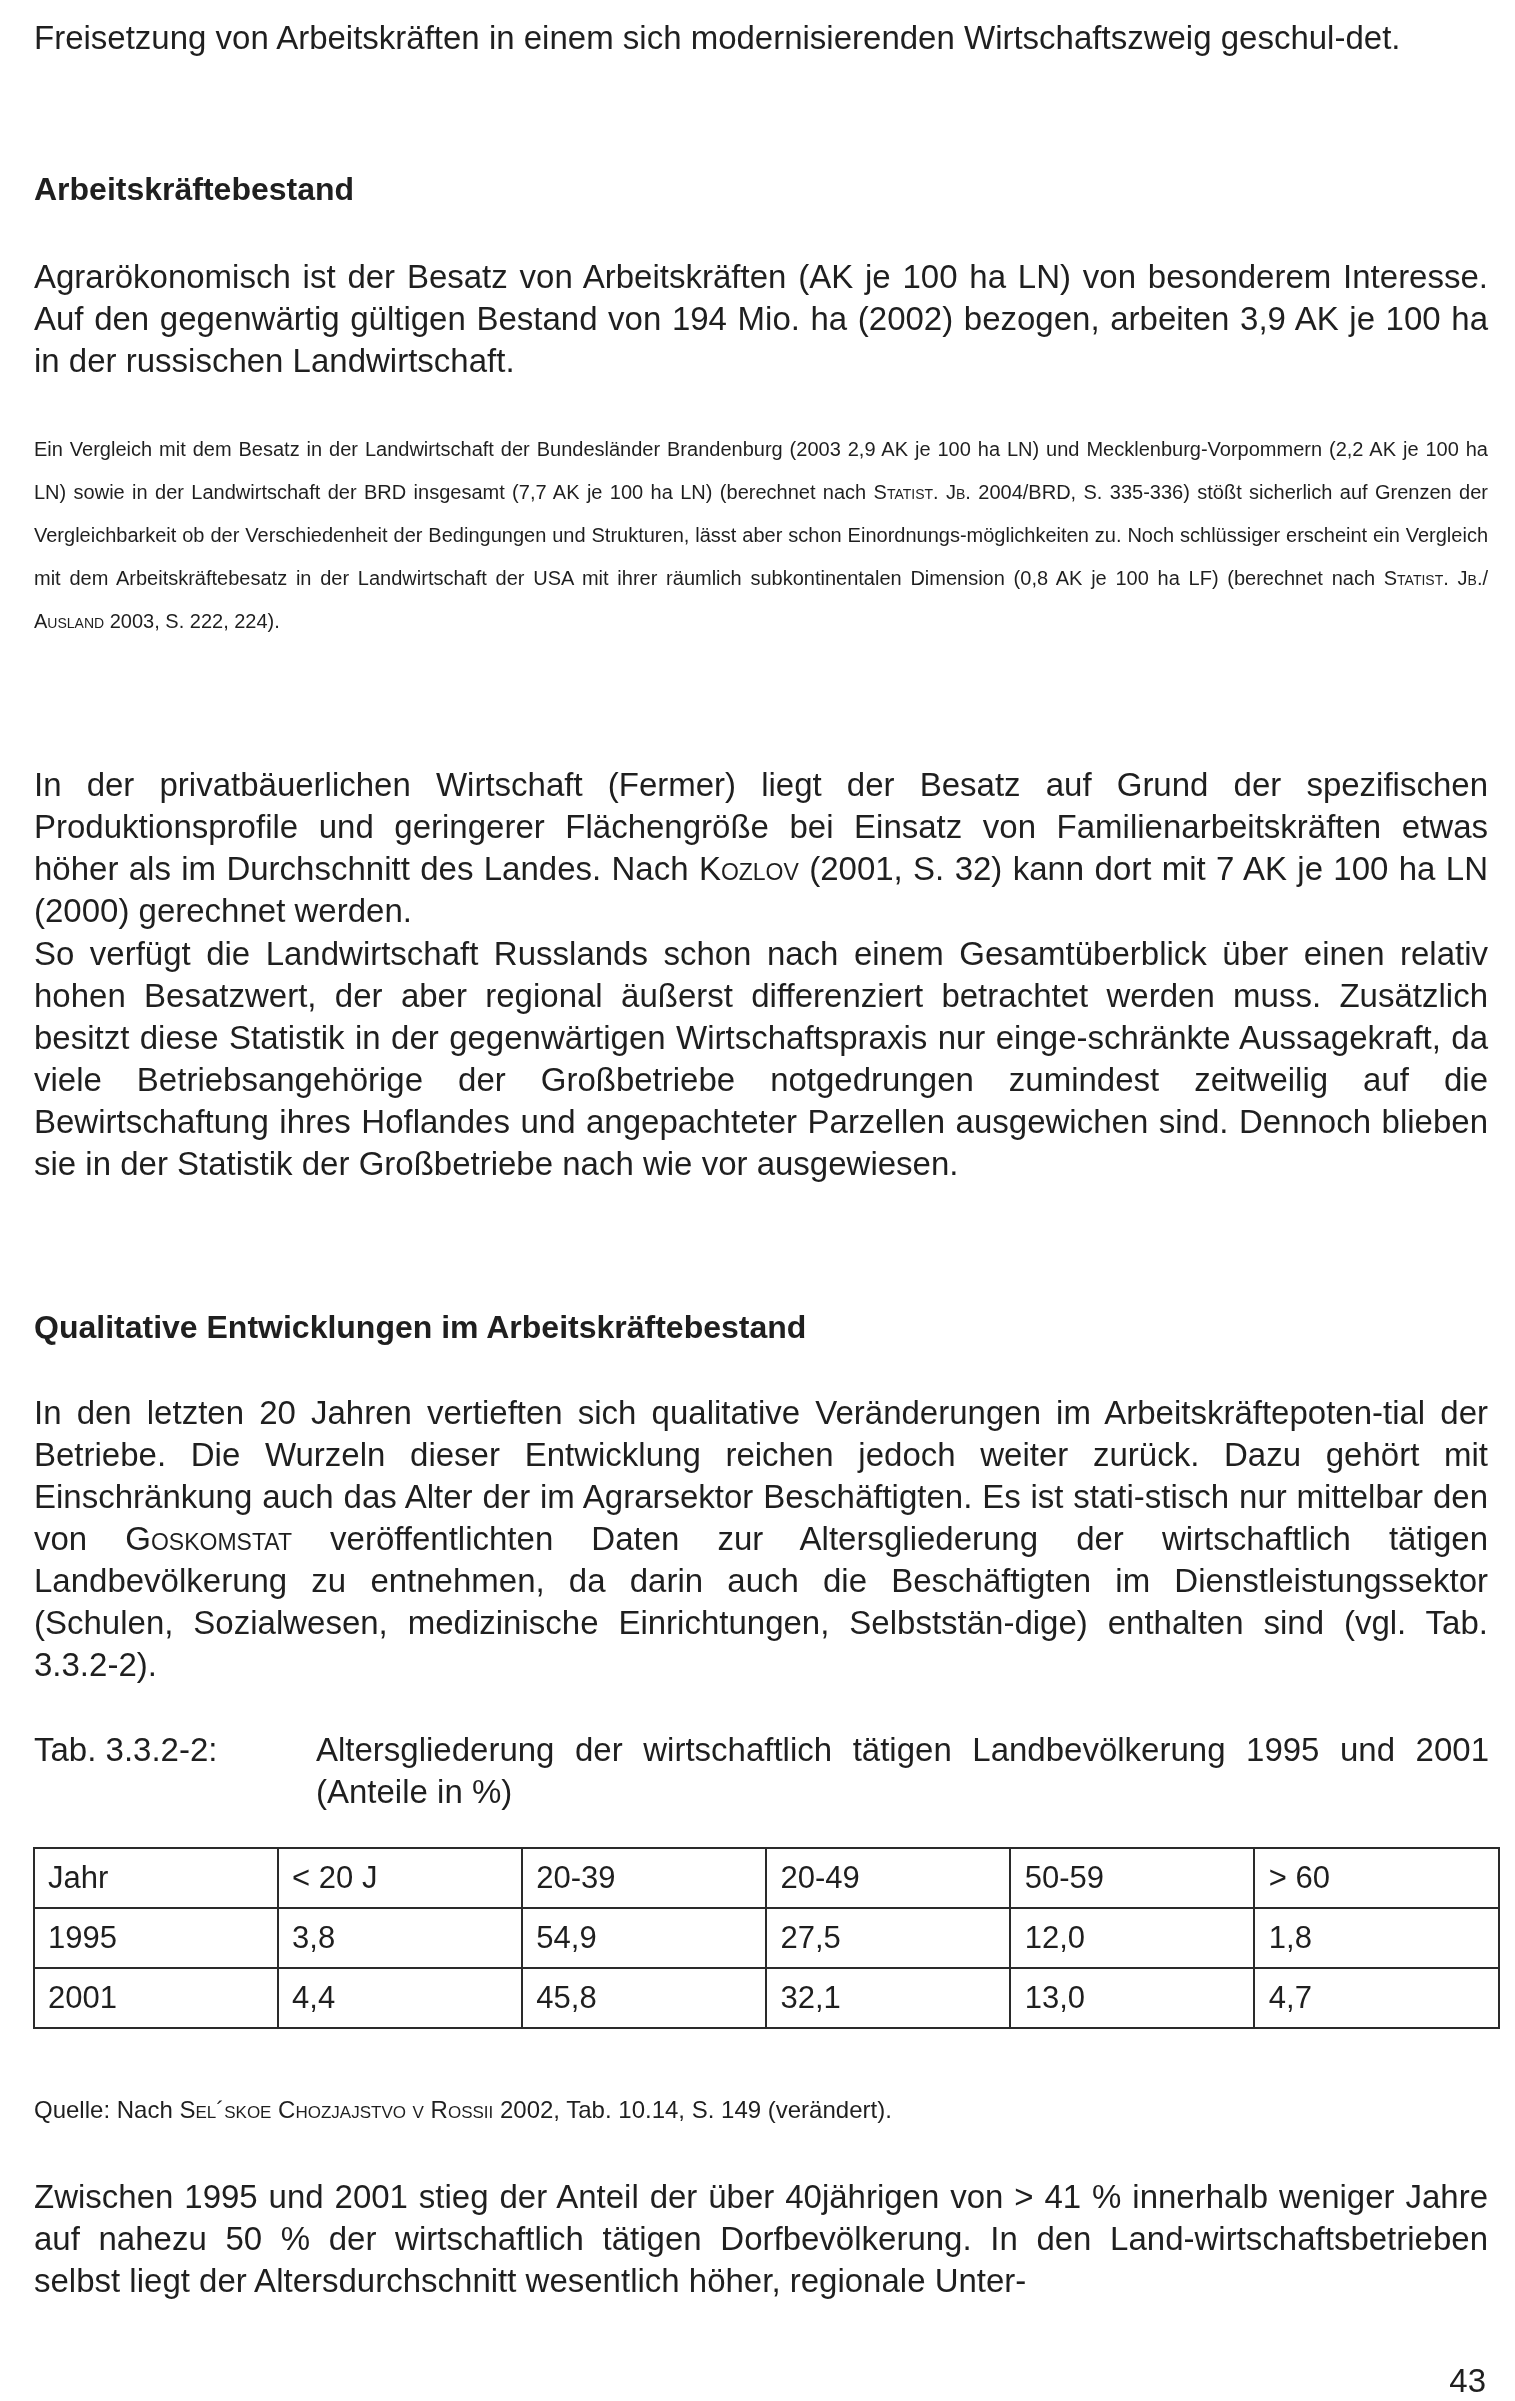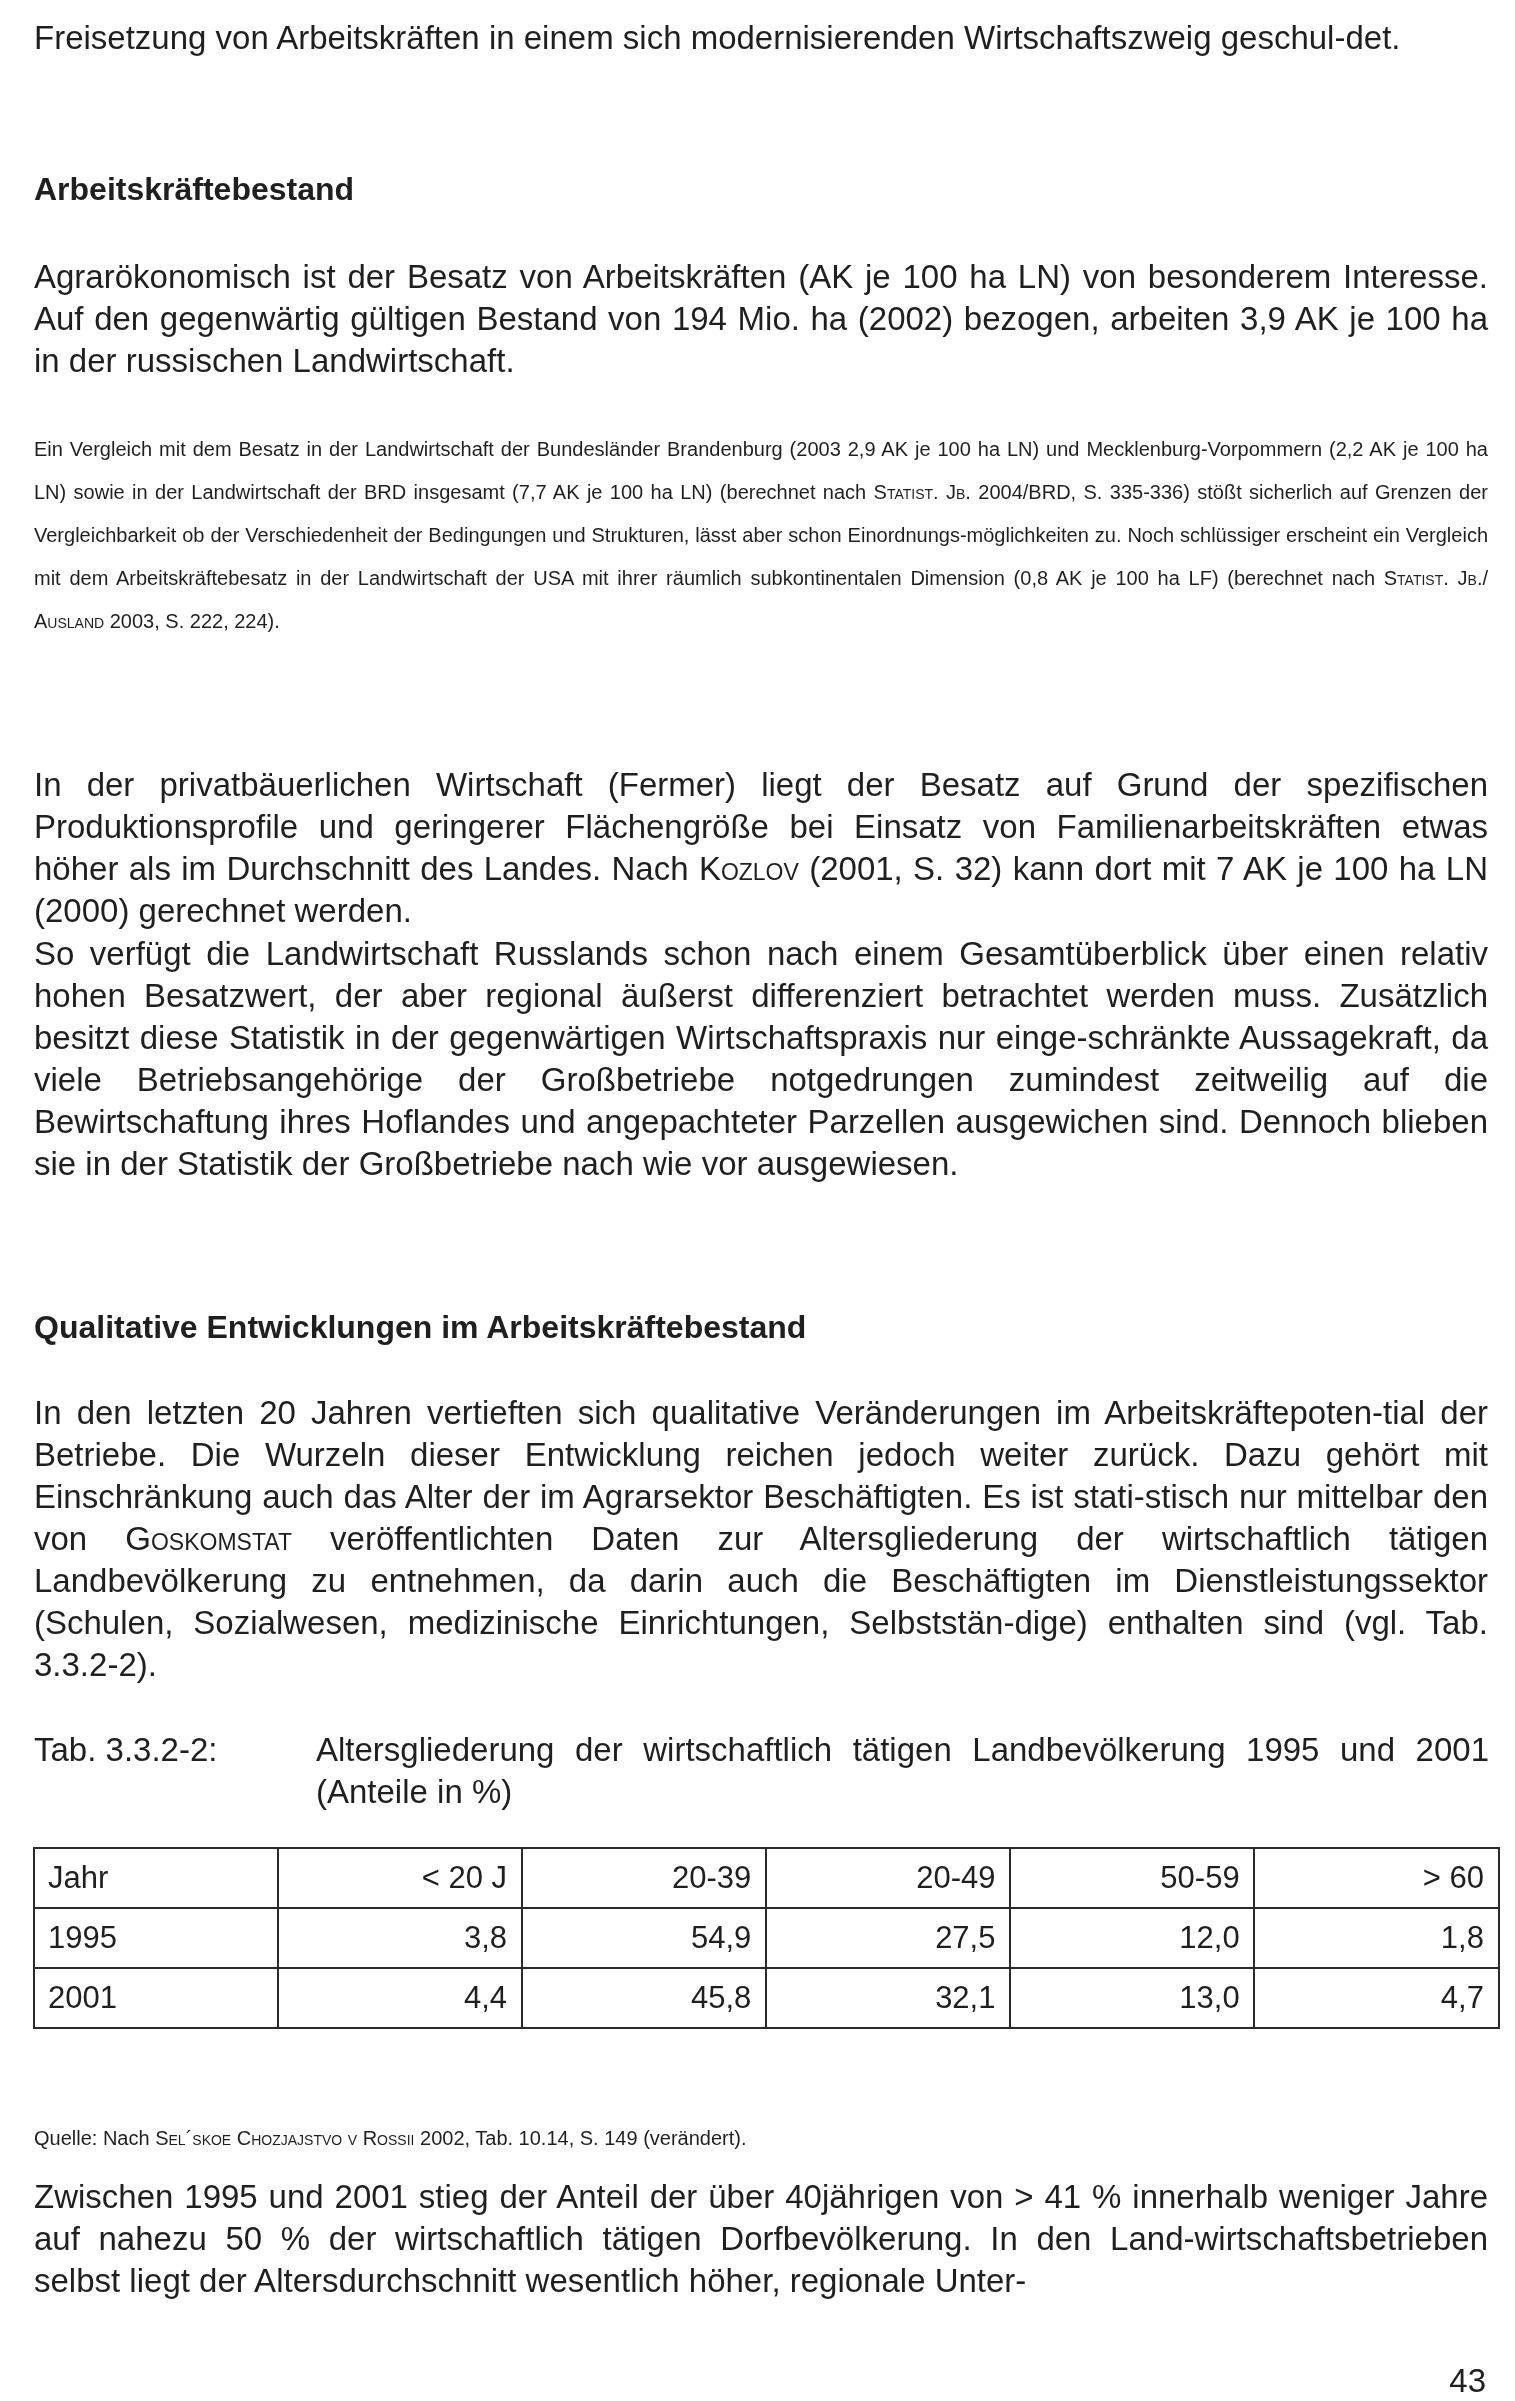--- a/index.html
+++ b/index.html
@@ -22,23 +22,23 @@
   .caption { position: absolute; left: 0; width: 1454px; font-size: 33px; line-height: 42px; }
   .caption .label { position: absolute; left: 0; top: 0; width: 280px; }
   .caption .title { position: absolute; left: 282px; top: 0; width: 1173px; text-align: justify; }
   table.data {
     position: absolute; left: -1.5px; top: 1847px; width: 1467px;
     border-collapse: collapse; font-size: 31px; table-layout: fixed;
   }
   table.data td {
     border: 2.3px solid #2a2a2a; padding: 0 13.6px; height: 58px; vertical-align: middle;
   }
-  table.data td.c { text-align: right; }
+  table.data td.c { text-align: left; }
   table.data td.group { padding-left: 273px; }
-  .source { position: absolute; left: 0; top: 2095px; font-size: 20px; line-height: 30px; margin-top: 28px; }
+  .source { position: absolute; left: 0; top: 2095px; font-size: 24px; line-height: 30px; }
   .pagenum { position: absolute; right: 29px; top: 2362px; font-size: 33px; }
 </style>
 </head>
 <body>
 
 <div class="page">
 
   <p class="body-text block" style="top:16.7px;">Freisetzung von Arbeitskräften in einem sich modernisierenden Wirtschaftszweig geschul-det.</p>
 
   <h2 class="heading block" style="top:168px;">Arbeitskräftebestand</h2>

